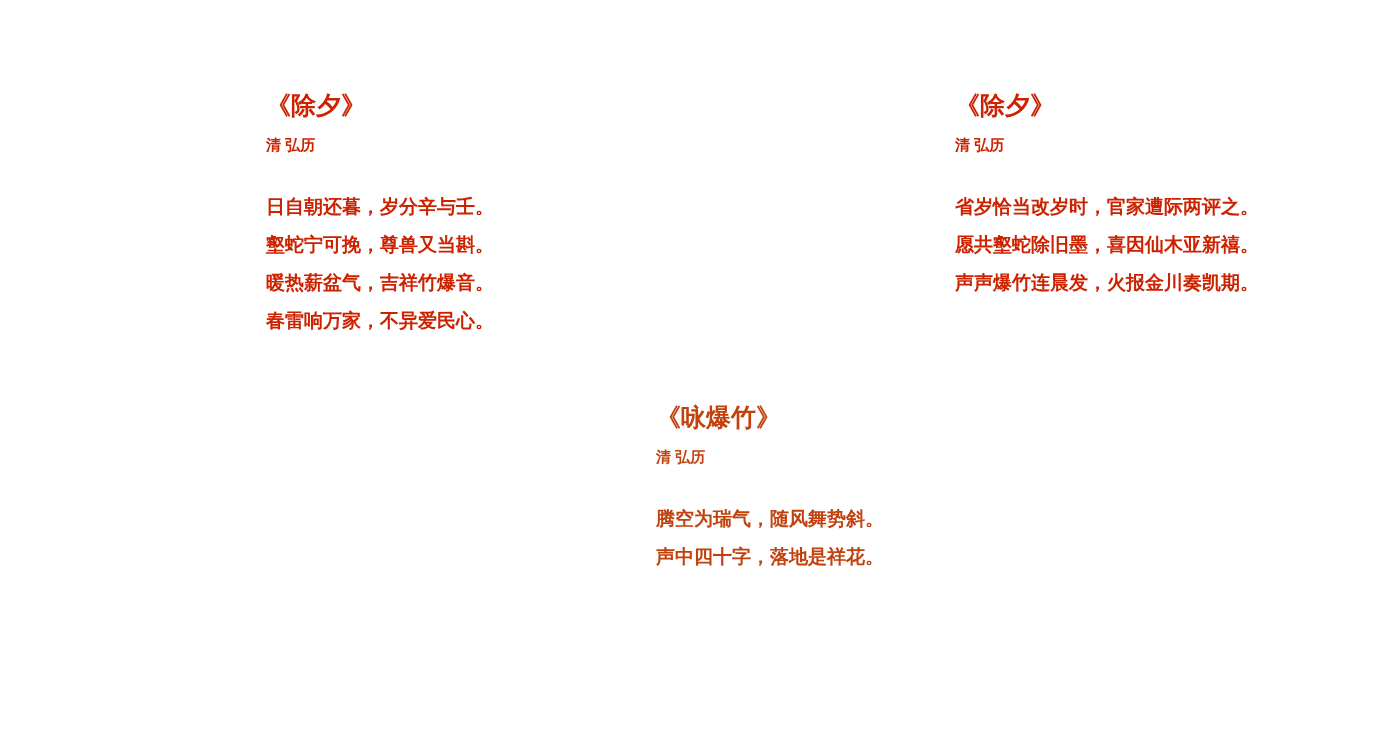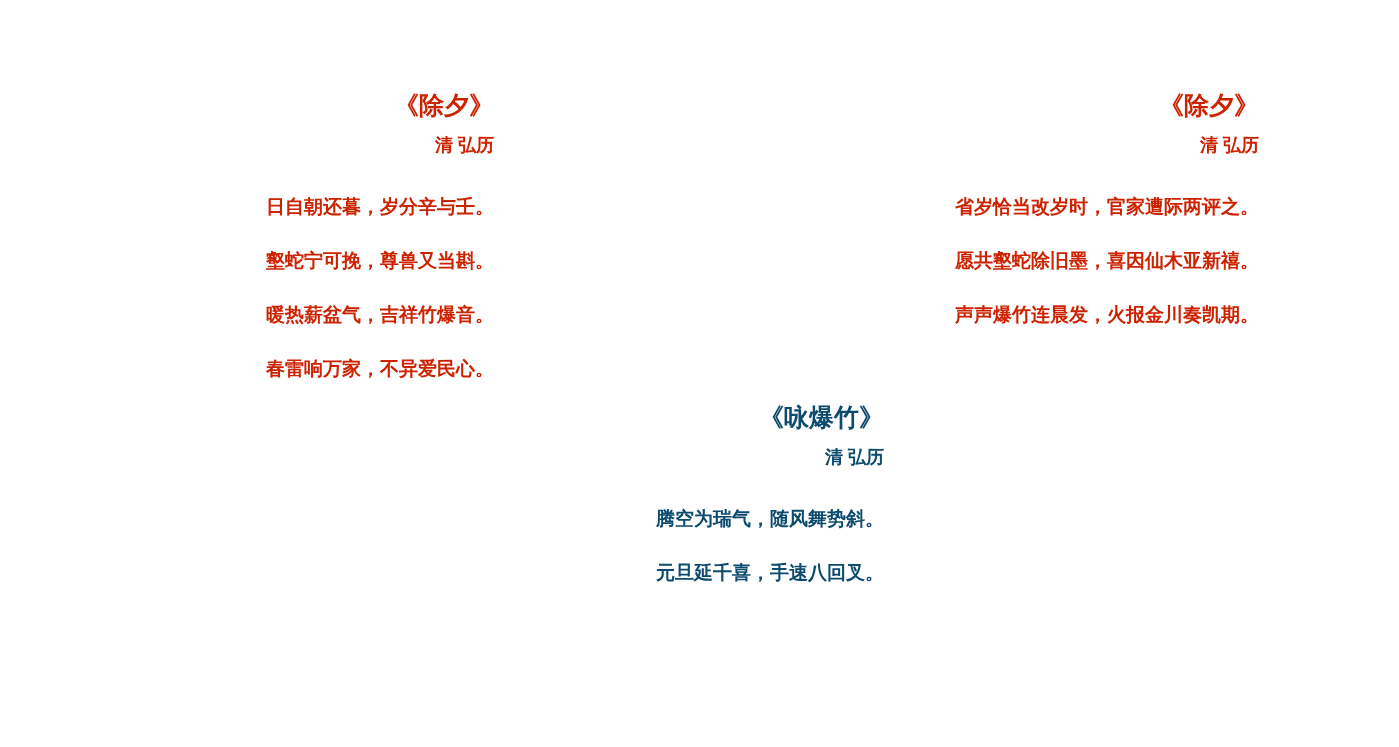--- a/index.html
+++ b/index.html
@@ -10,39 +10,39 @@
     width: 1399px;
     height: 747px;
     background: #ffffff;
     font-family: "Liberation Sans", sans-serif;
     position: relative;
     overflow: hidden;
   }
   .poem {
     position: absolute;
     transform: translateX(-50%);
-    text-align: right;
+    text-align: left;
     white-space: nowrap;
   }
   .poem-title {
     font-size: 25px;
     font-weight: bold;
     line-height: 30px;
   }
   .poem-author {
-    font-size: 18px;
+    font-size: 15px;
     font-weight: bold;
     line-height: 22px;
     margin-top: 14px;
   }
   .poem-line {
     font-size: 19px;
     font-weight: bold;
     line-height: 22px;
-    margin-top: 32px;
+    margin-top: 16px;
   }
   .poem-line.first {
     margin-top: 40px;
   }
 </style>
 </head>
 <body>
 
 <div class="poem" style="left: 380px; top: 90px; color: rgb(204, 34, 0);">
   <div class="poem-title">《除夕》</div>
@@ -54,18 +54,18 @@
 </div>
 
 <div class="poem" style="left: 1107px; top: 90px; color: rgb(204, 34, 0);">
   <div class="poem-title">《除夕》</div>
   <div class="poem-author">清 弘历</div>
   <div class="poem-line first">省岁恰当改岁时，官家遭际两评之。</div>
   <div class="poem-line">愿共壑蛇除旧墨，喜因仙木亚新禧。</div>
   <div class="poem-line">声声爆竹连晨发，火报金川奏凯期。</div>
 </div>
 
-<div class="poem" style="left: 770px; top: 402px; color: #0c4a6e;">
+<div class="poem" style="left: 770px; top: 402px; color: #c2410c;">
   <div class="poem-title">《咏爆竹》</div>
   <div class="poem-author">清 弘历</div>
   <div class="poem-line first">腾空为瑞气，随风舞势斜。</div>
-  <div class="poem-line">元旦延千喜，手速八回叉。</div>
+  <div class="poem-line">声中四十字，落地是祥花。</div>
 </div>
 
 </body></html>

